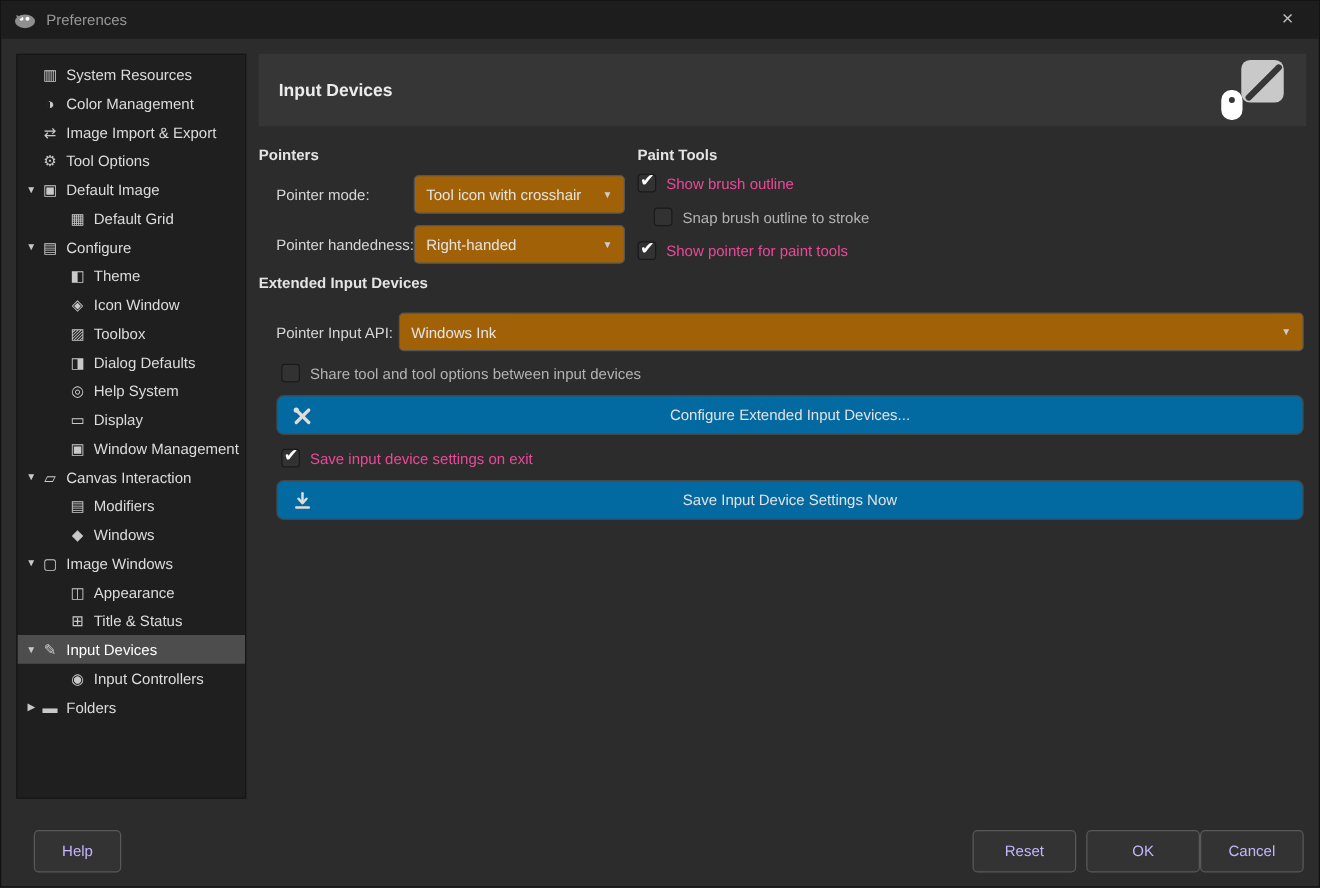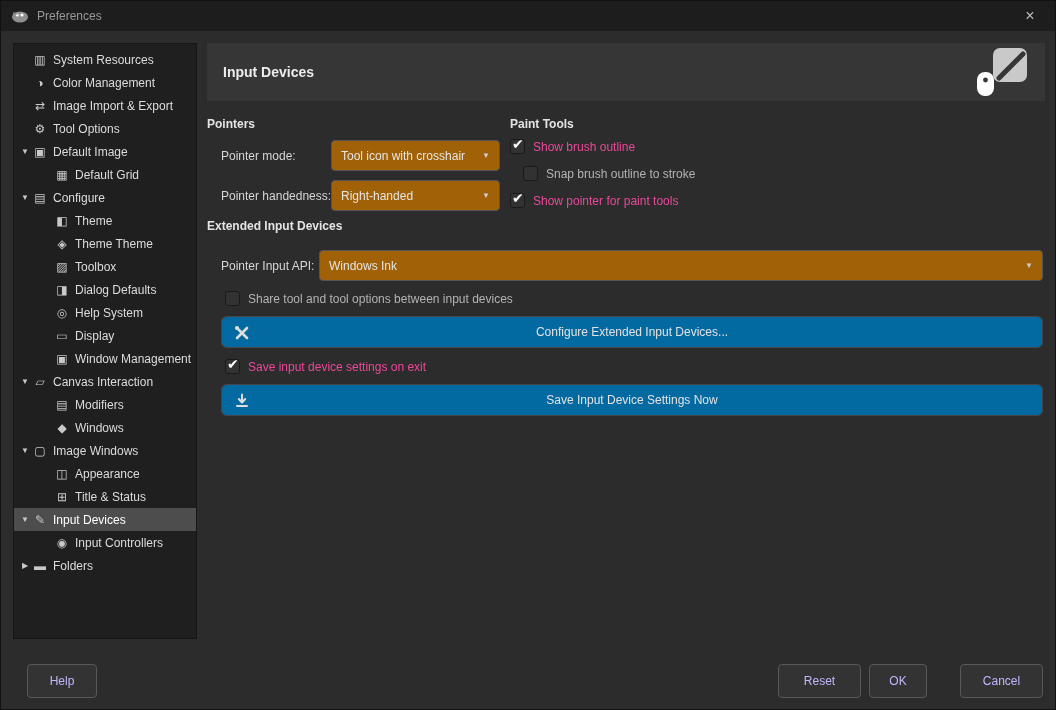--- a/index.html
+++ b/index.html
@@ -115,21 +115,21 @@
         <span class="tree-label">Configure</span>
       </div>
       <div class="tree-row lvl1">
         <span class="expander"></span>
         <span class="tree-icon">◧</span>
         <span class="tree-label">Theme</span>
       </div>
       <div class="tree-row lvl1">
         <span class="expander"></span>
         <span class="tree-icon">◈</span>
-        <span class="tree-label">Theme Theme</span>
+        <span class="tree-label">Icon Window</span>
       </div>
       <div class="tree-row lvl1">
         <span class="expander"></span>
         <span class="tree-icon">▨</span>
         <span class="tree-label">Toolbox</span>
       </div>
       <div class="tree-row lvl1">
         <span class="expander"></span>
         <span class="tree-icon">◨</span>
         <span class="tree-label">Dialog Defaults</span>
@@ -288,20 +288,20 @@
 
 
   </div>
 
   <div class="footer-btn" style="left:26px; width:70px">
     <span>Help</span>
   </div>
   <div class="footer-btn" style="left:777px; width:83px">
     <span>Reset</span>
   </div>
-  <div class="footer-btn" style="left:868px; width:58px">
+  <div class="footer-btn" style="left:868px; width:91px">
     <span>OK</span>
   </div>
   <div class="footer-btn" style="left:959px; width:83px">
     <span>Cancel</span>
   </div>
 
 </div>
 
 </body></html>

